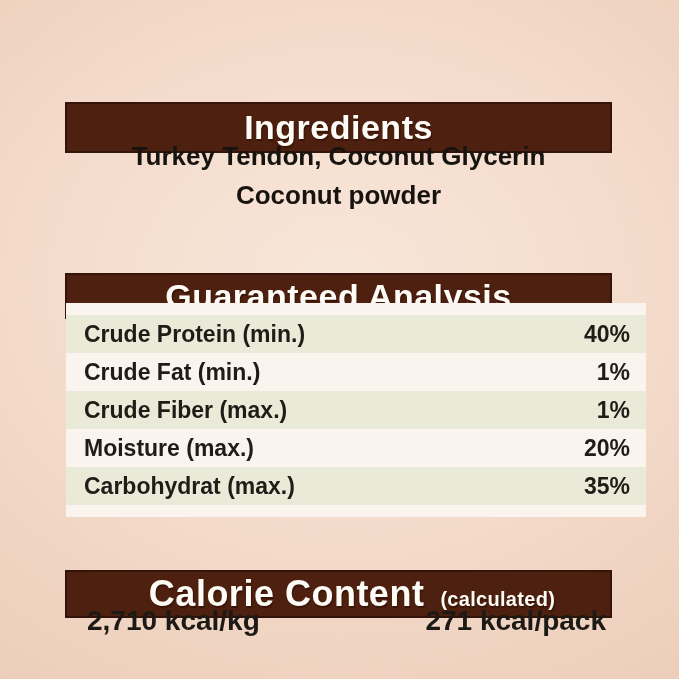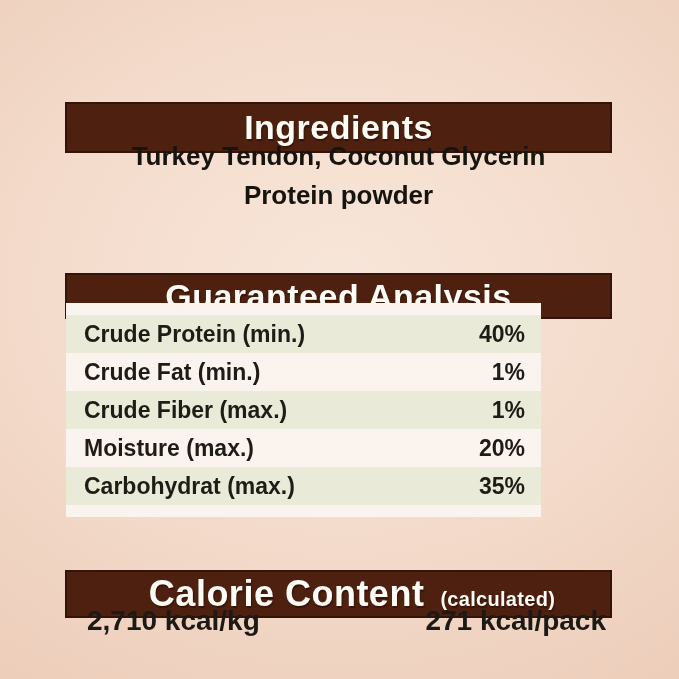--- a/index.html
+++ b/index.html
@@ -53,21 +53,21 @@
     text-align: center;
     font-size: 26px;
     line-height: 39px;
     font-weight: 700;
     color: #17140f;
   }
   .ga-table {
     position: absolute;
     top: 303px;
     left: 66px;
-    width: 475px;
+    width: 580px;
     box-sizing: border-box;
     padding: 12px 0;
     background: #faf3ee;
     text-align: right;
   }
   .ga-row {
     height: 38px;
     display: flex;
     align-items: center;
     justify-content: space-between;
@@ -96,21 +96,21 @@
 <body>
 
 <div class="canvas">
 
   <div class="bar bar-ingredients">
     <span>Ingredients</span>
   </div>
 
   <div class="ingredients-text">
     <div>Turkey Tendon, Coconut Glycerin</div>
-    <div>Protein powder</div>
+    <div>Coconut powder</div>
   </div>
 
   <div class="bar bar-analysis">
     <span>Guaranteed Analysis</span>
   </div>
 
   <div class="ga-table">
     <div class="ga-row green">
       <span>Crude Protein (min.)</span>
       <span>40%</span>

